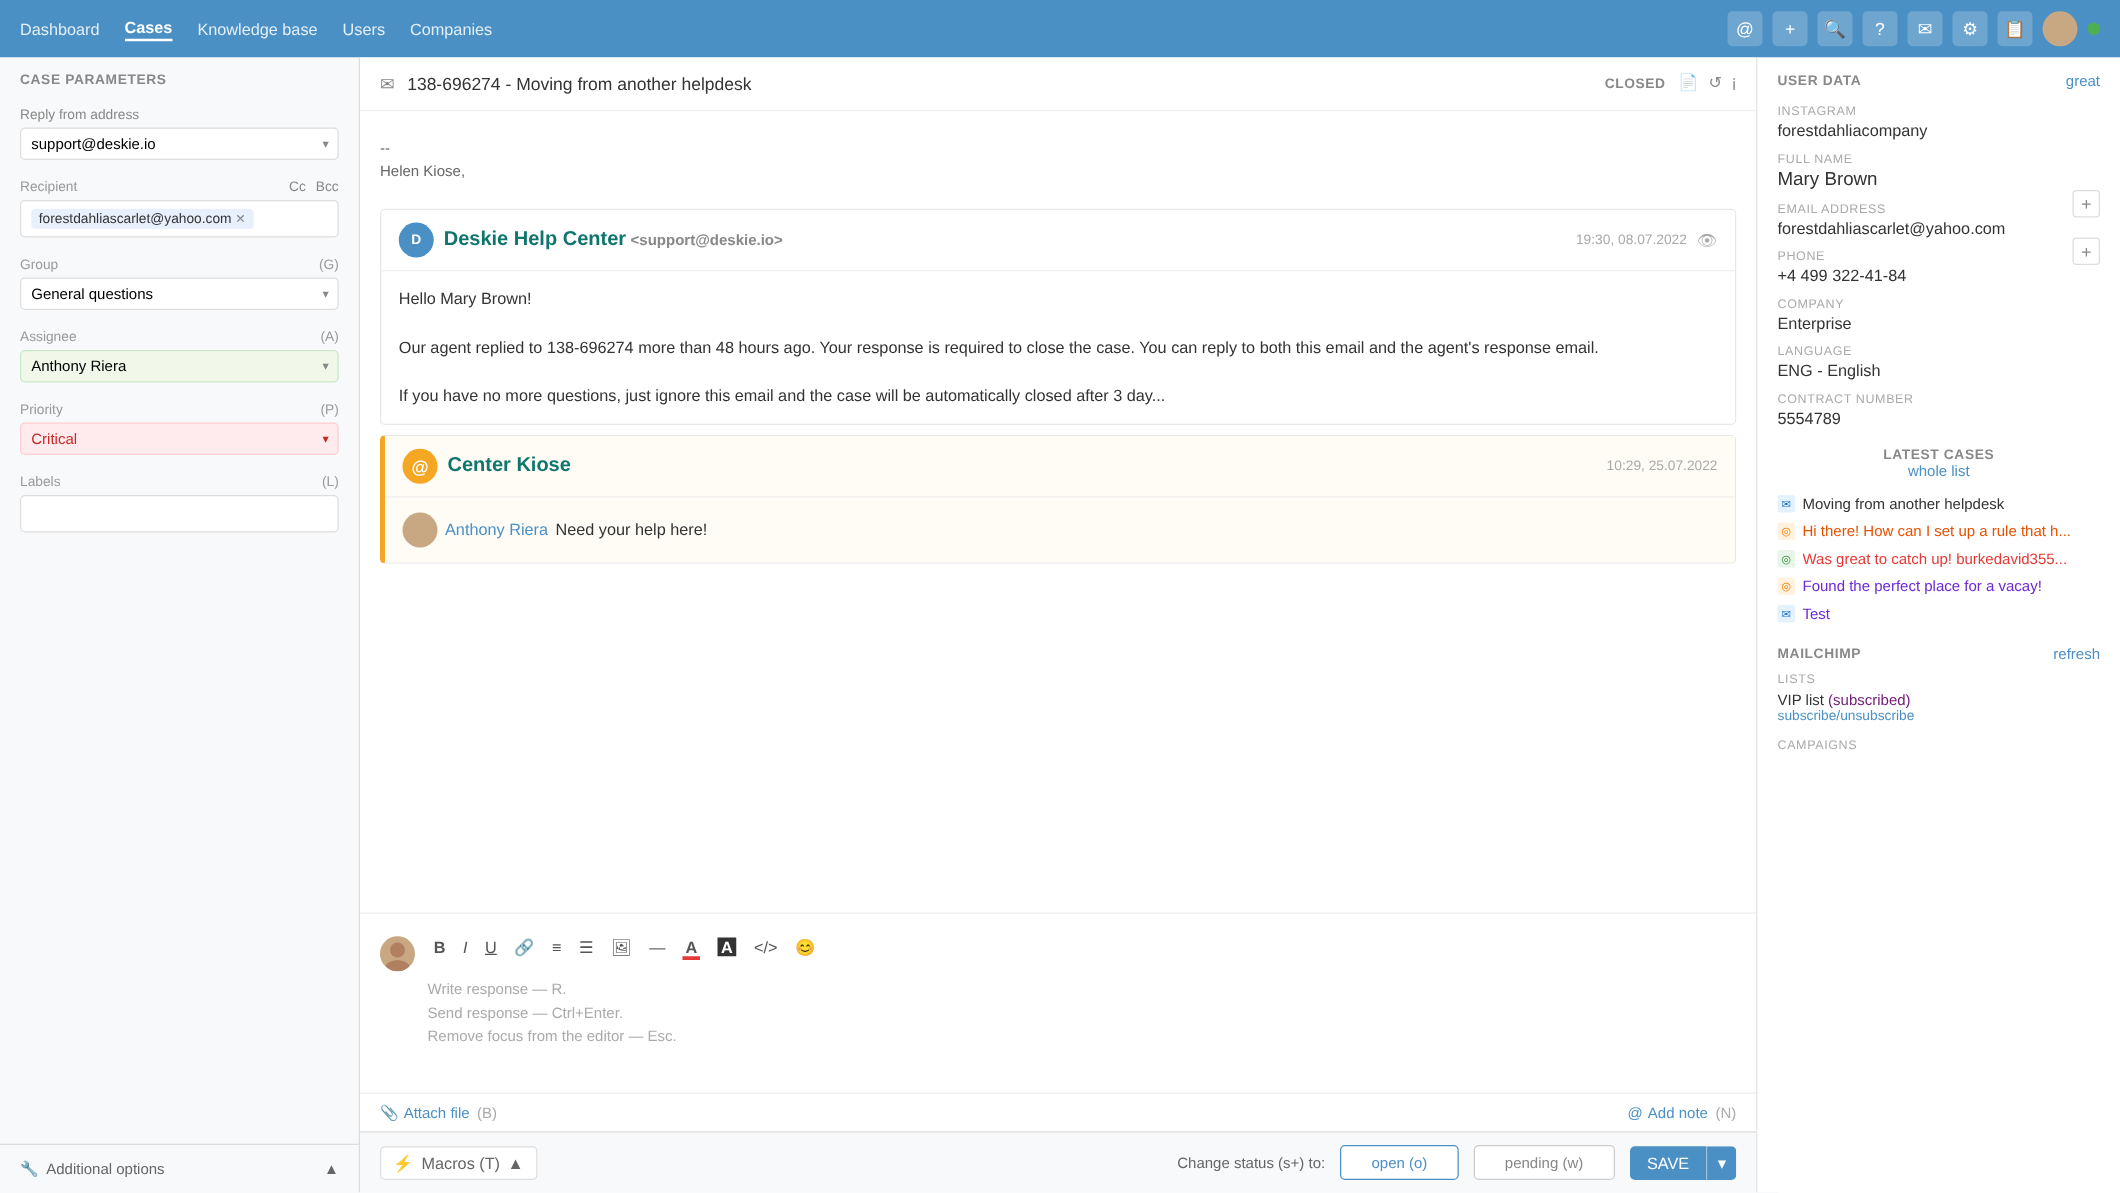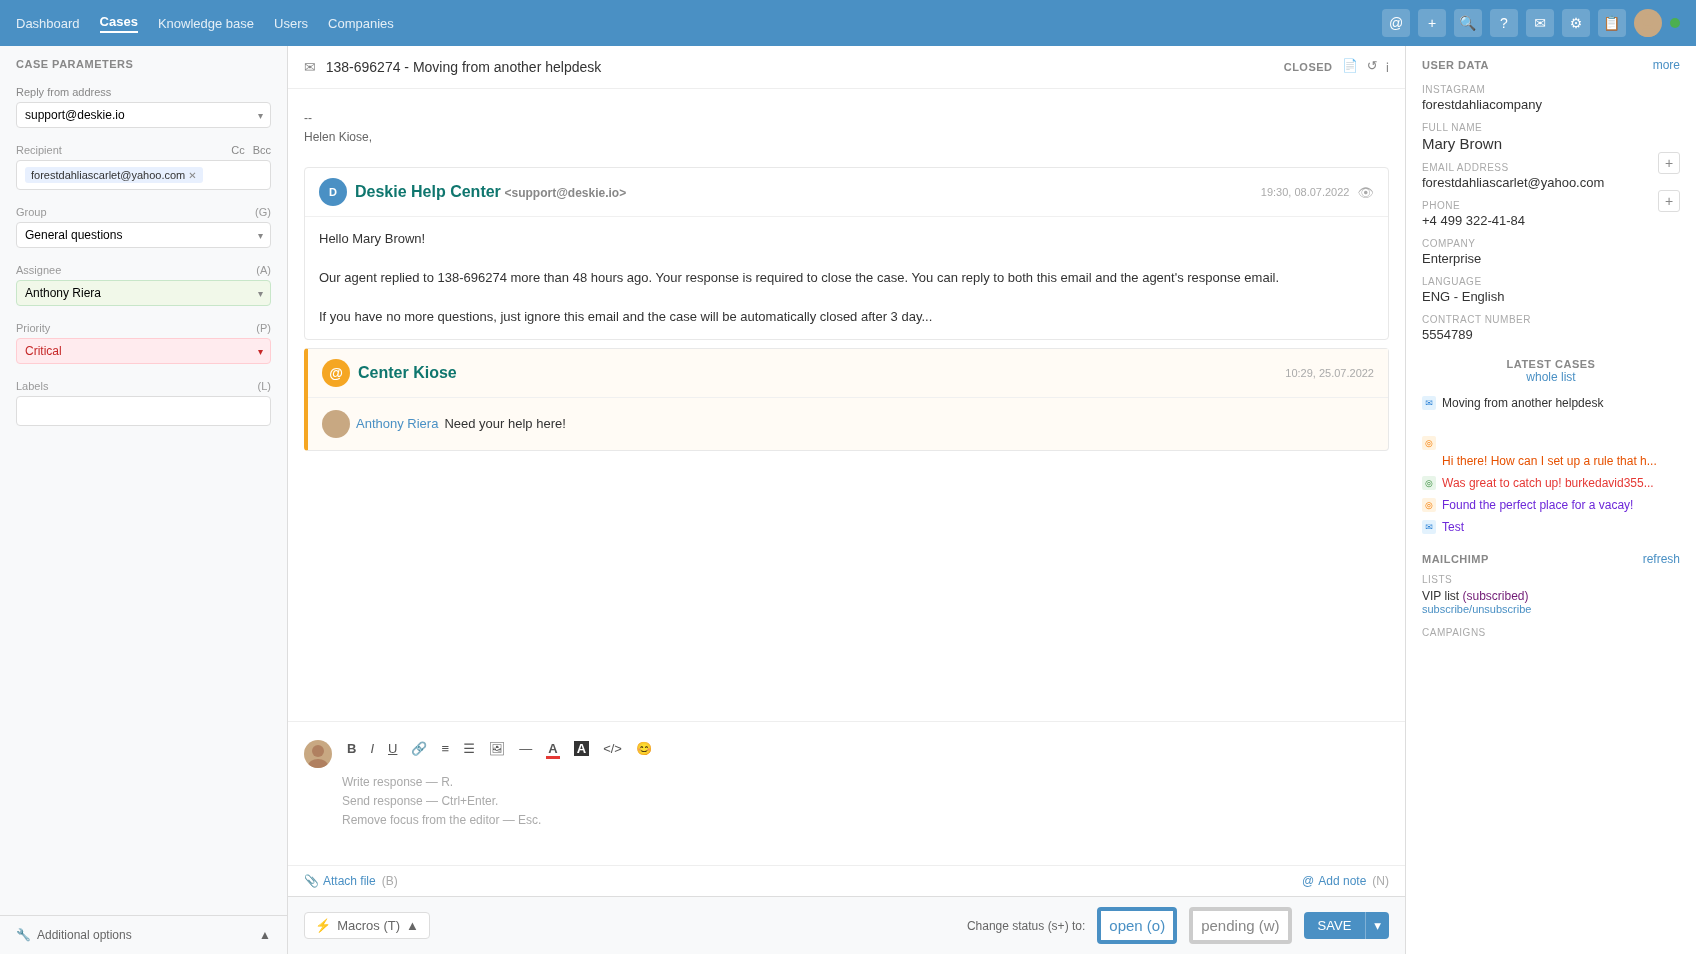--- a/index.html
+++ b/index.html
@@ -68,21 +68,21 @@
     .toolbar-btn { background: none; border: none; cursor: pointer; padding: 3px 5px; color: #555; font-size: 13px; border-radius: 3px; }
     .editor-content { min-height: 100px; padding: 8px 0; color: #aaa; font-size: 12px; line-height: 1.6; }
     .editor-footer { display: flex; justify-content: space-between; align-items: center; padding: 8px 16px; border-top: 1px solid #eee; }
     .attach-link { color: #4a90c4; text-decoration: none; font-size: 12px; display: flex; align-items: center; gap: 4px; cursor: pointer; }
     .note-link { color: #4a90c4; text-decoration: none; font-size: 12px; display: flex; align-items: center; gap: 4px; cursor: pointer; }
 
     
     .bottom-bar { display: flex; align-items: center; padding: 10px 16px; border-top: 1px solid #ddd; background: #f8f9fa; gap: 12px; }
     .macros-btn { display: flex; align-items: center; gap: 6px; color: #666; font-size: 13px; cursor: pointer; border: 1px solid #ddd; border-radius: 4px; padding: 5px 10px; background: #fff; }
     .status-label { margin-left: auto; font-size: 12px; color: #666; }
-    .status-btn { padding: 6px 8px; border-radius: 4px; border: 4px solid #0369a1; font-size: 15px; cursor: pointer; background: #fff; color: #333; }
+    .status-btn { padding: 6px 24px; border-radius: 4px; border: 1px solid #0369a1; font-size: 12px; cursor: pointer; background: #fff; color: #333; }
     .status-btn.open { background: #fff; color: #4a90c4; border-color: #4a90c4; }
     .status-btn.pending { background: #fff; color: #888; border-color: #ccc; }
     .save-btn { background: #4a90c4; color: #fff; border: none; border-radius: 4px; padding: 6px 14px; font-size: 13px; cursor: pointer; }
     .save-btn-wrapper { display: flex; align-items: center; gap: 0; }
     .save-dropdown { background: #4a90c4; color: #fff; border: none; border-left: 1px solid rgba(255,255,255,0.3); border-radius: 0 4px 4px 0; padding: 6px 8px; cursor: pointer; }
 
     
     .right-panel { width: 290px; background: #fff; overflow-y: auto; padding: 12px 16px; flex-shrink: 0; }
     .user-data-header { display: flex; justify-content: space-between; align-items: center; margin-bottom: 12px; }
     .section-title { font-size: 11px; font-weight: 600; color: #888; text-transform: uppercase; letter-spacing: 0.5px; }
@@ -344,21 +344,21 @@
       <div class="save-btn-wrapper">
         <button class="save-btn" style="border-radius:4px 0 0 4px">SAVE</button>
         <button class="save-dropdown">▾</button>
       </div>
     </div>
   </div>
 
   <div class="right-panel">
     <div class="user-data-header">
       <span class="section-title">USER DATA</span>
-      <a class="edit-link">more</a>
+      <a class="edit-link">great</a>
     </div>
 
     <div class="user-field-label">INSTAGRAM</div>
     <div class="user-field-value">forestdahliacompany</div>
 
     <div class="user-field-label">FULL NAME</div>
     <div class="user-field-value large">Mary Brown</div>
 
     <div class="field-row">
       <div>
@@ -389,21 +389,21 @@
       <span class="section-title">LATEST CASES</span>
       <a class="whole-list-link">whole list</a>
     </div>
 
     <div class="case-item">
       <div class="case-item-icon email">✉</div>
       <span class="case-item-text active">Moving from another helpdesk</span>
     </div>
     <div class="case-item">
       <div class="case-item-icon orange" style="background:#fff3e0;color:#f57c00;">◎</div>
-      <span class="case-item-text" style="color:#e65100;margin-top:36px;">Hi there! How can I set up a rule that h...</span>
+      <span class="case-item-text" style="color:#e65100;">Hi there! How can I set up a rule that h...</span>
     </div>
     <div class="case-item">
       <div class="case-item-icon green" style="background:#e8f5e9;color:#388e3c;">◎</div>
       <span class="case-item-text red">Was great to catch up! burkedavid355...</span>
     </div>
     <div class="case-item">
       <div class="case-item-icon orange" style="background:#fff3e0;color:#f57c00;">◎</div>
       <span class="case-item-text">Found the perfect place for a vacay!</span>
     </div>
     <div class="case-item">

